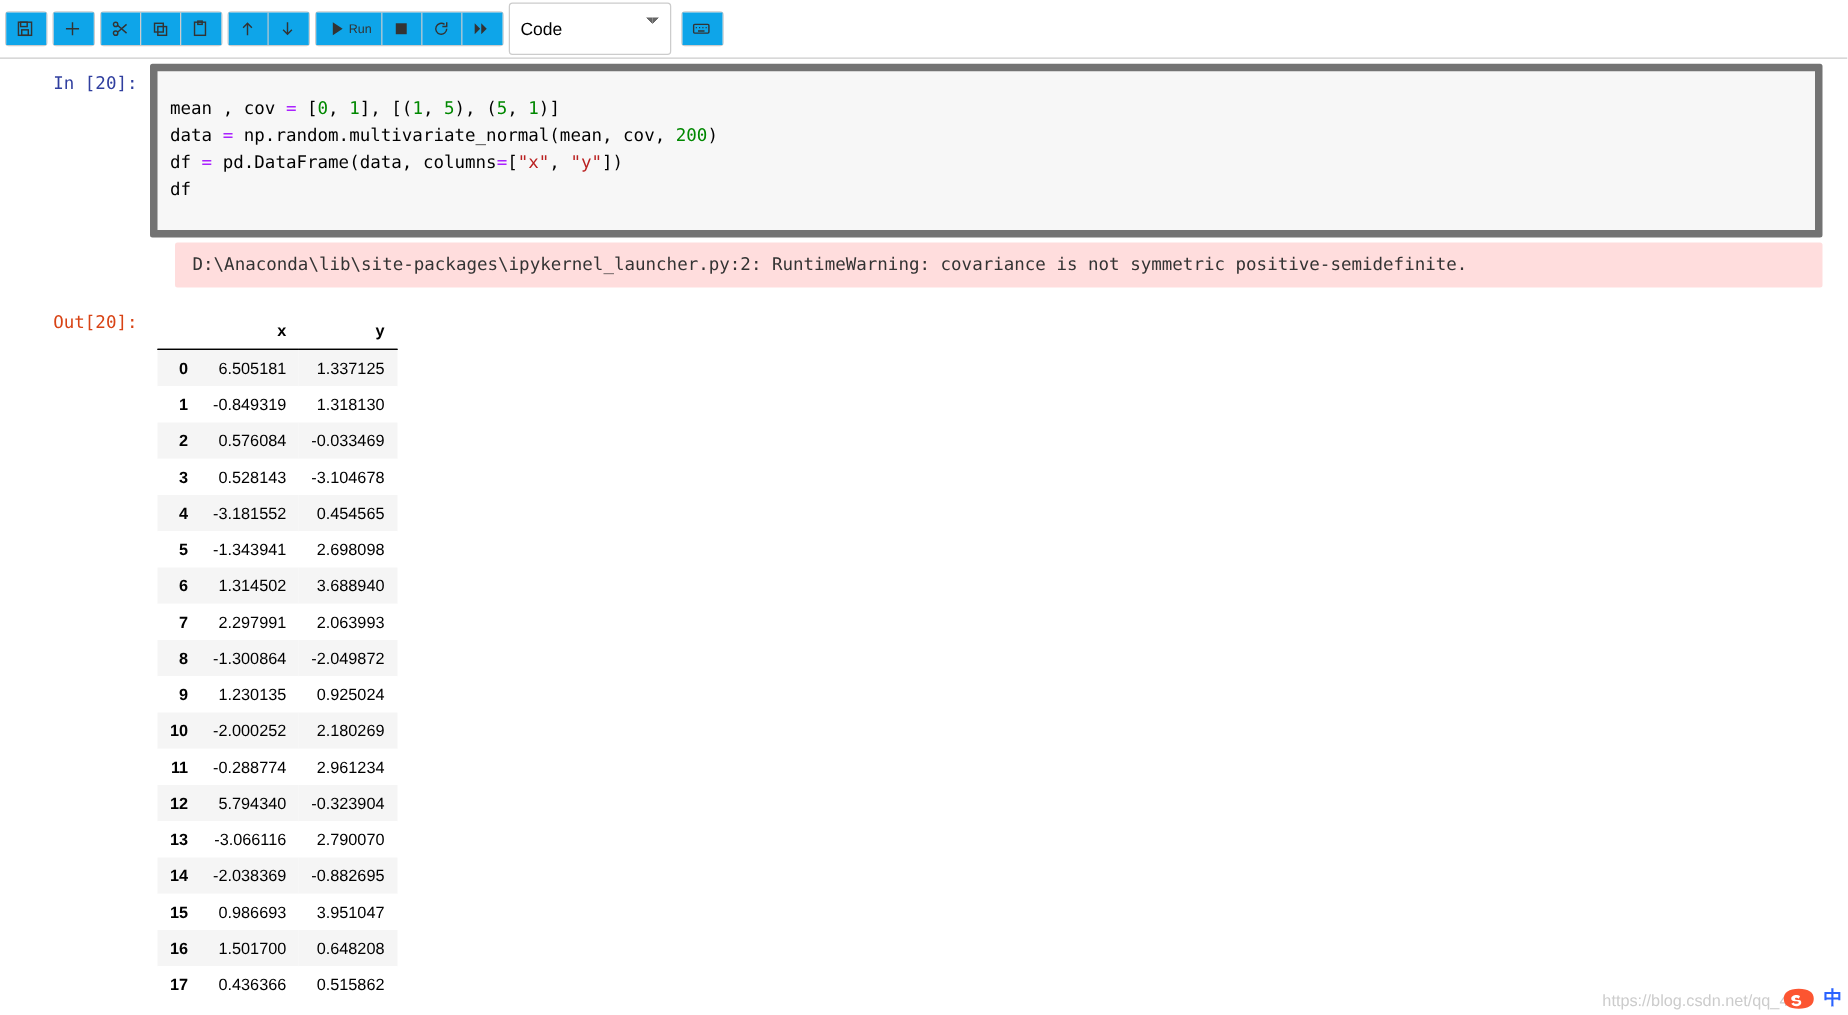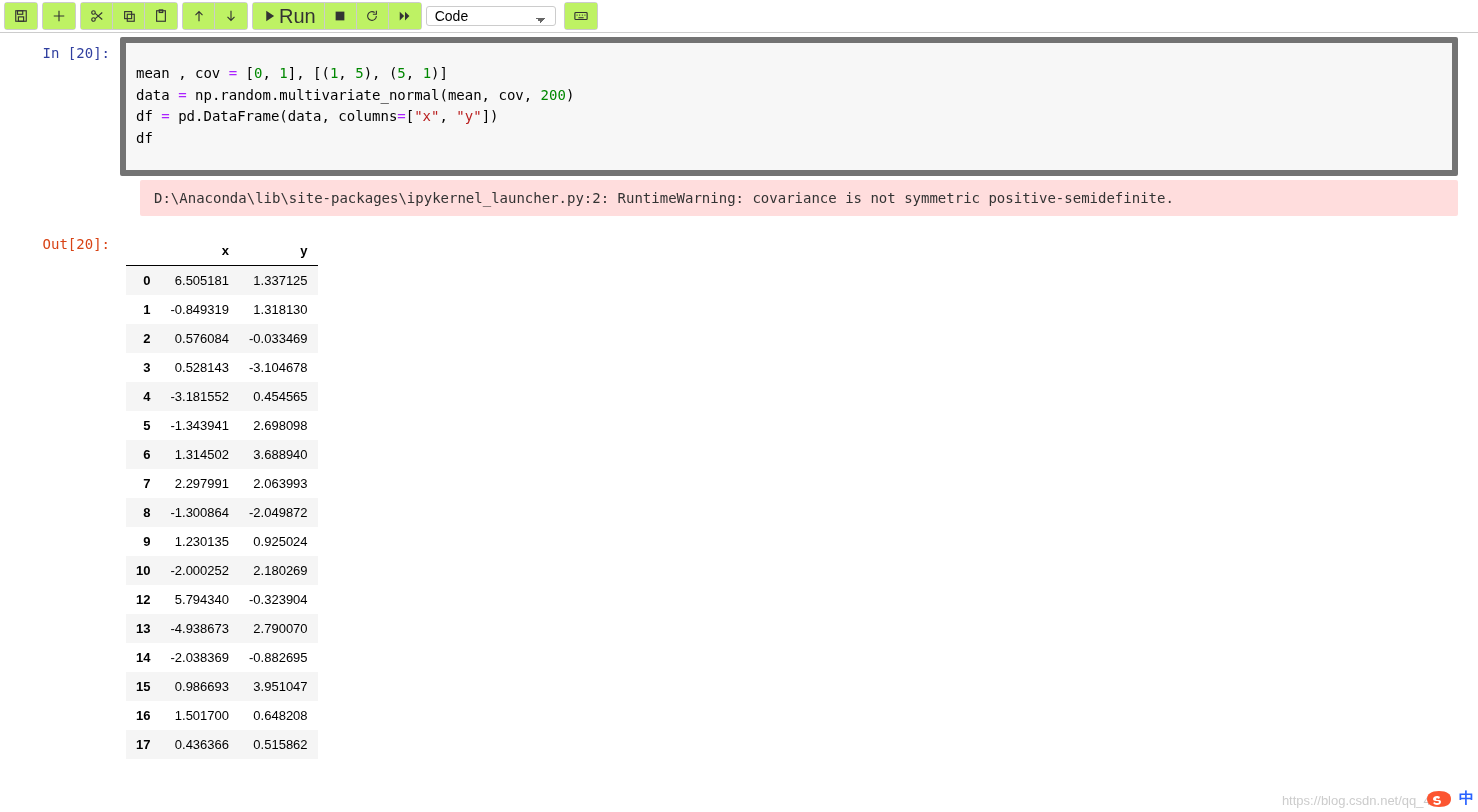--- a/index.html
+++ b/index.html
@@ -18,36 +18,36 @@
 }
 .toolbar-group {
   display: flex;
   border: 1px solid #ccc;
   border-radius: 3px;
   margin-left: 4px;
 }
 .toolbar-btn {
   display: flex;
   align-items: center;
-  justify-content: center;
+  justify-content: flex-start;
   min-width: 32px;
   height: 26px;
   padding: 0 8px;
   border: none;
-  background: #bef264;
+  background: #0ea5e9;
   border-right: 1px solid #ccc;
   cursor: pointer;
   color: #333;
-  font-size: 20px;
+  font-size: 10px;
 }
 .toolbar-btn:last-child { border-right: none; }
 .run-btn { font-weight: normal; }
 .cell-type-select {
   margin-left: 4px;
-  height: 20px;
+  height: 42px;
   border: 1px solid #ccc;
   border-radius: 3px;
   padding: 0 28px 0 8px;
   background: #fff;
   appearance: none;
   font-size: 14px;
   min-width: 130px;
   background-image: linear-gradient(45deg,transparent 50%,#666 50%),linear-gradient(-45deg,transparent 50%,#666 50%);
   background-position: calc(100% - 14px) 11px, calc(100% - 9px) 11px;
   background-size: 5px 5px;
@@ -302,27 +302,32 @@
               <th>9</th>
               <td>1.230135</td>
               <td>0.925024</td>
             </tr>
             <tr>
               <th>10</th>
               <td>-2.000252</td>
               <td>2.180269</td>
             </tr>
             <tr>
+              <th>11</th>
+              <td>-0.288774</td>
+              <td>2.961234</td>
+            </tr>
+            <tr>
               <th>12</th>
               <td>5.794340</td>
               <td>-0.323904</td>
             </tr>
             <tr>
               <th>13</th>
-              <td>-4.938673</td>
+              <td>-3.066116</td>
               <td>2.790070</td>
             </tr>
             <tr>
               <th>14</th>
               <td>-2.038369</td>
               <td>-0.882695</td>
             </tr>
             <tr>
               <th>15</th>
               <td>0.986693</td>

